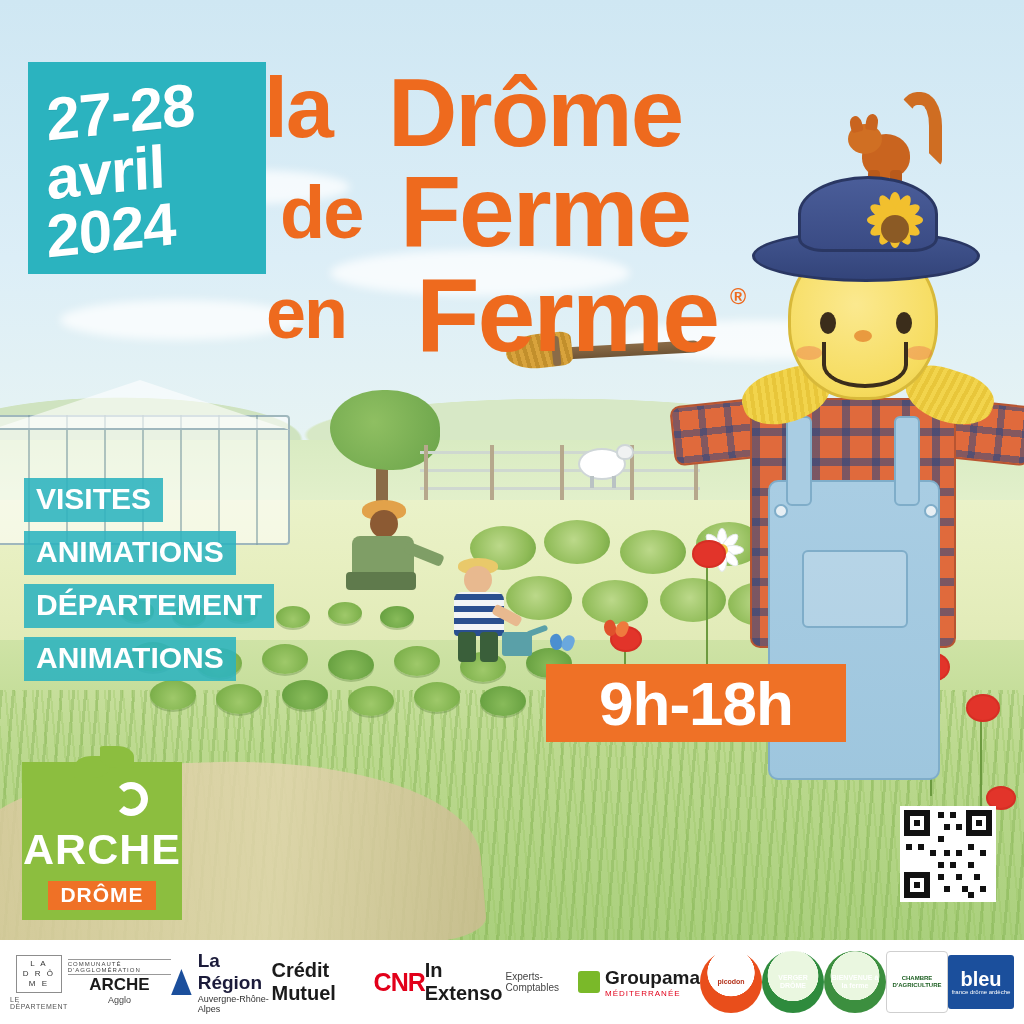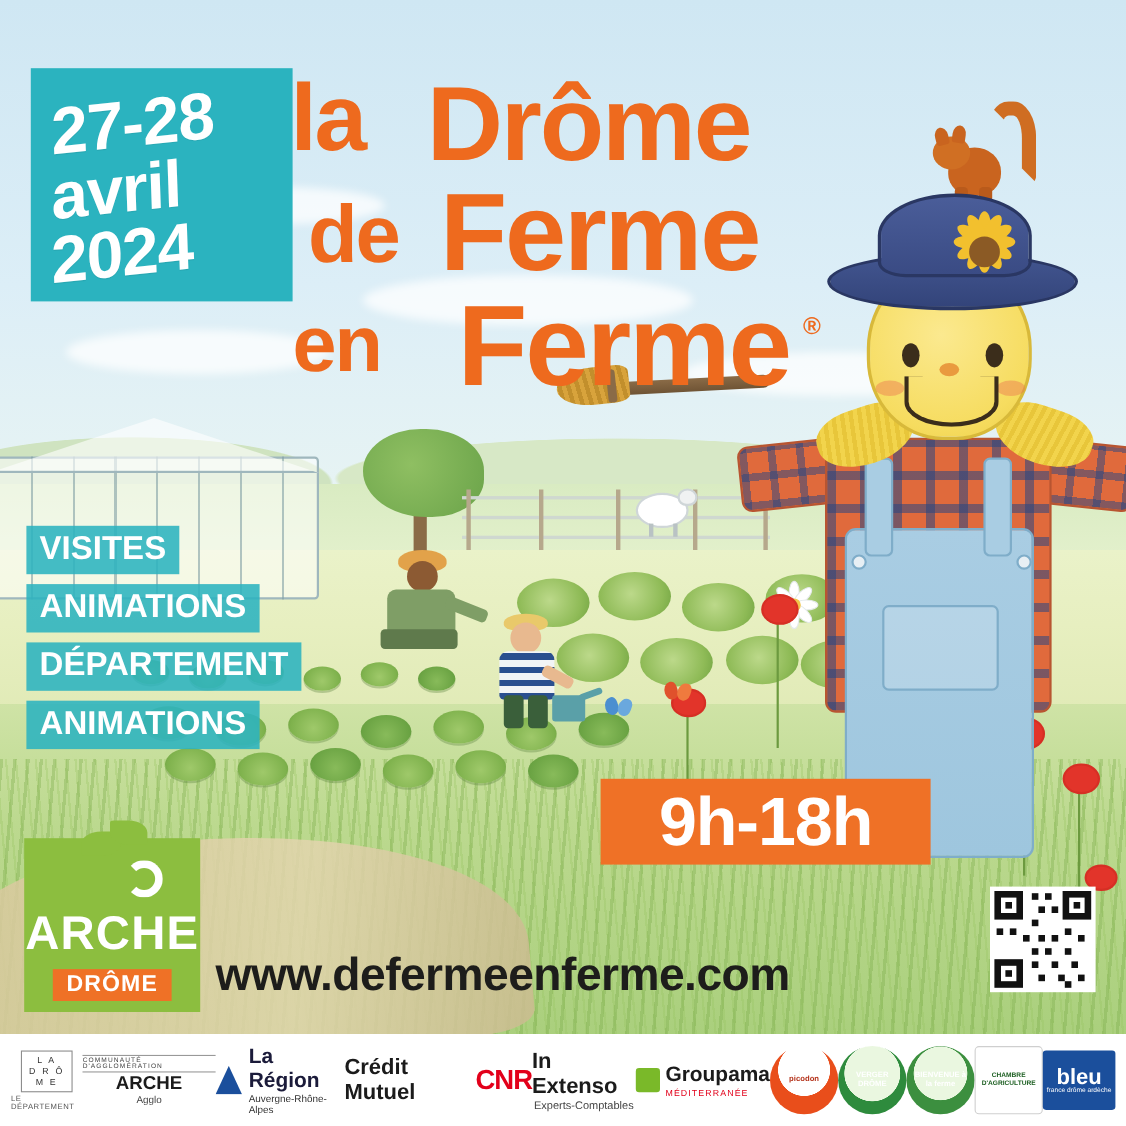--- a/index.html
+++ b/index.html
@@ -315,21 +315,21 @@
   .tag {
     display: inline-block;
     background: rgba(43,179,191,0.88);
     color: #fff; font-weight: bold; font-size: 30px;
     padding: 4px 12px 6px 12px;
     margin-bottom: 9px;
     white-space: nowrap;
   }
 
   .hours {
-    position: absolute; left: 546px; top: 708px; width: 300px; height: 78px;
+    position: absolute; left: 546px; top: 664px; width: 300px; height: 78px;
     background: #ef7126;
     color: #fff; font-weight: bold; font-size: 62px;
     display: flex; align-items: center; justify-content: center;
     letter-spacing: -1px;
   }
 
   
   .civam {
     position: absolute; left: 22px; top: 762px; width: 160px; height: 158px;
     background: #8cbe3f;
@@ -664,21 +664,20 @@
   <div class="civam">
     <div class="leaf">
       <div class="l1"></div>
         <div class="l2"></div>
     </div>
     <div class="swirl"></div>
     <div class="c-name">ARCHE</div>
     <div class="c-sub">DRÔME</div>
   </div>
 
-  <div class="cta-line2">www.defermeenferme.com</div>
 
   <div class="qr">
     <div class="cell" style="left:4px;  top:4px;  width:26px; height:26px;"></div>
     <div class="cell" style="left:10px; top:10px; width:14px; height:14px; background:#fff;"></div>
     <div class="cell" style="left:14px; top:14px; width:6px;  height:6px;"></div>
     <div class="cell" style="left:66px; top:4px;  width:26px; height:26px;"></div>
     <div class="cell" style="left:72px; top:10px; width:14px; height:14px; background:#fff;"></div>
     <div class="cell" style="left:76px; top:14px; width:6px;  height:6px;"></div>
     <div class="cell" style="left:4px;  top:66px; width:26px; height:26px;"></div>
     <div class="cell" style="left:10px; top:72px; width:14px; height:14px; background:#fff;"></div>
@@ -735,21 +734,21 @@
     <div class="sp sp-cm">
       <div class="cm-t">
         <span>Crédit Mutuel</span>
       </div>
     </div>
 
     <div class="sp sp-cnr">
       <div class="cnr-t">CNR</div>
     </div>
 
-    <div class="sp sp-inex" style="flex-direction:column;">
+    <div class="sp sp-inex" style="flex-direction:row;">
       <div class="ie1">In Extenso</div>
       <div class="ie2">Experts-Comptables</div>
     </div>
 
     <div class="sp sp-groupama">
       <div class="gicon"></div>
       <div>
         <div class="g1">Groupama</div>
         <div class="g2">MÉDITERRANÉE</div>
       </div>

